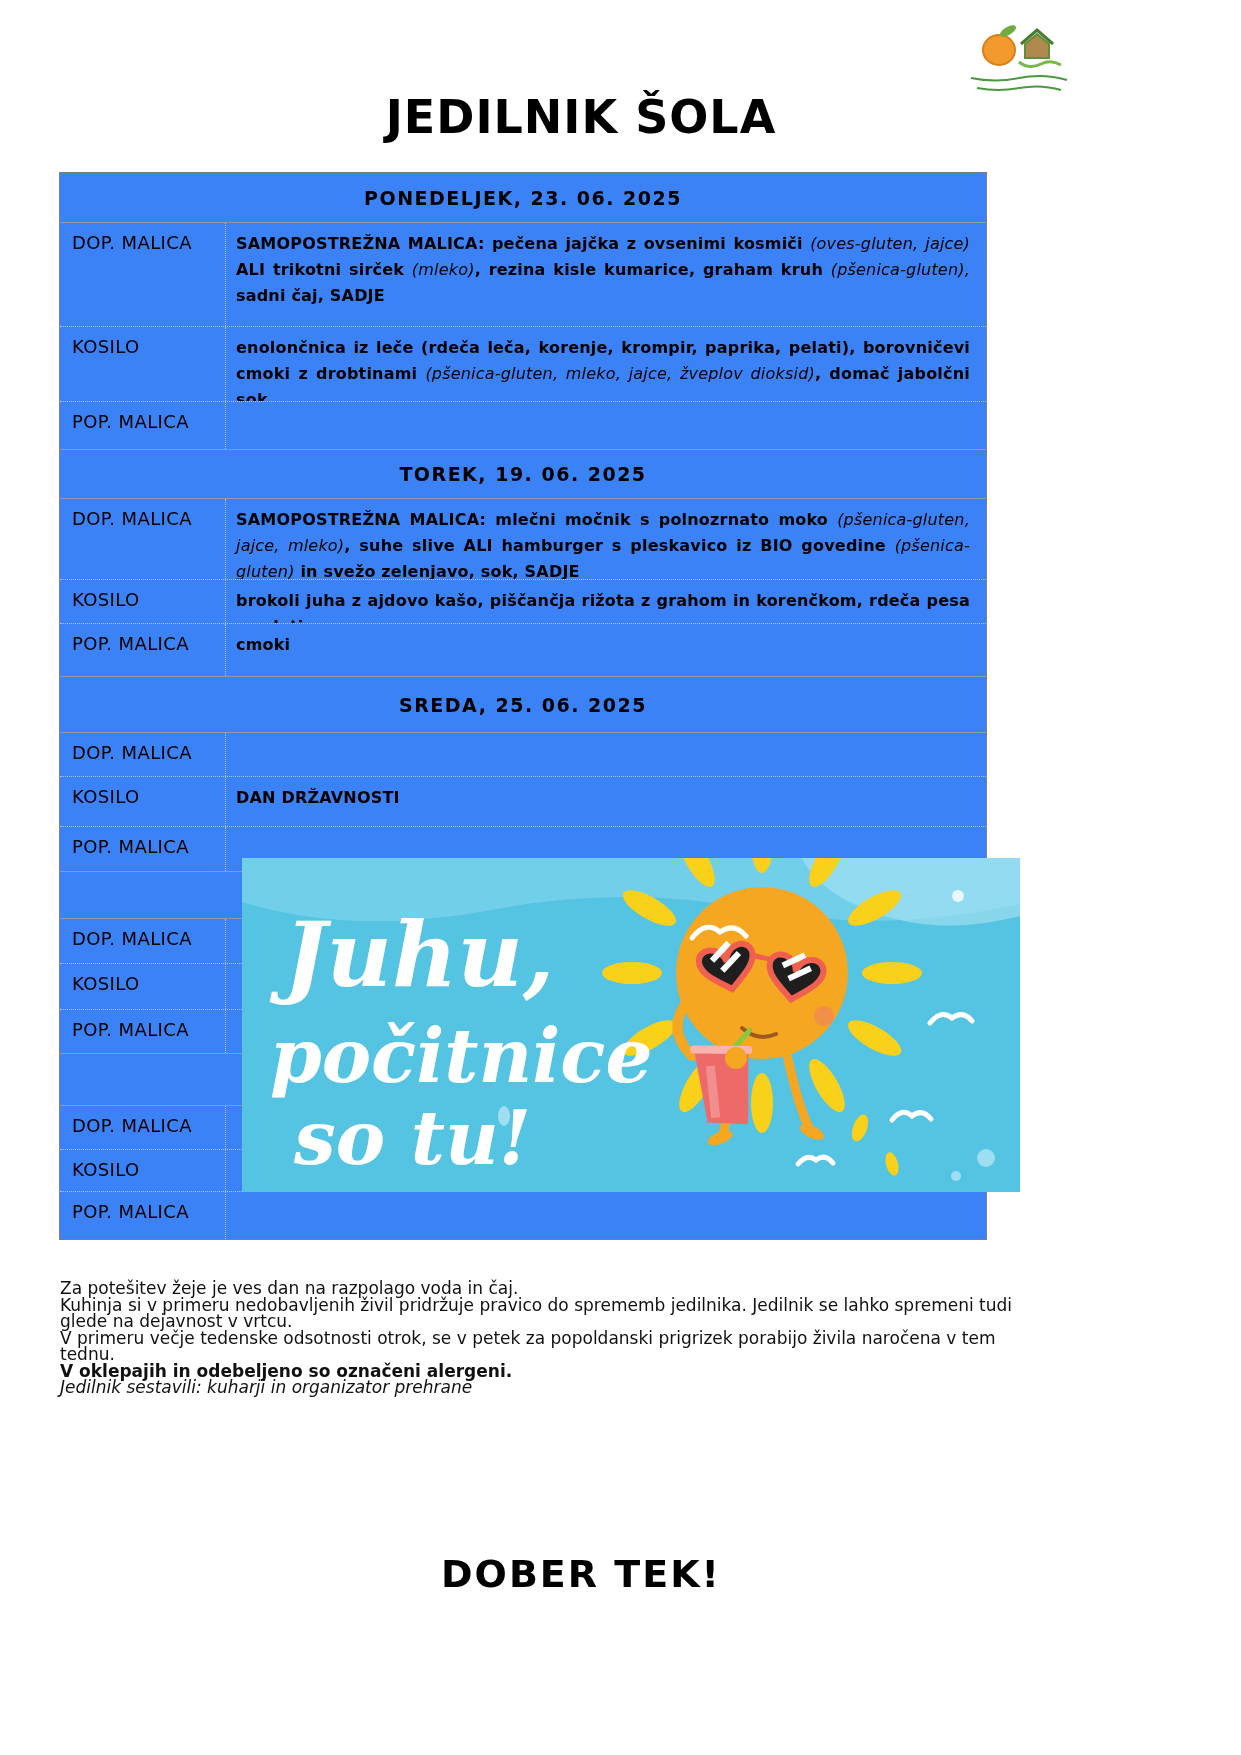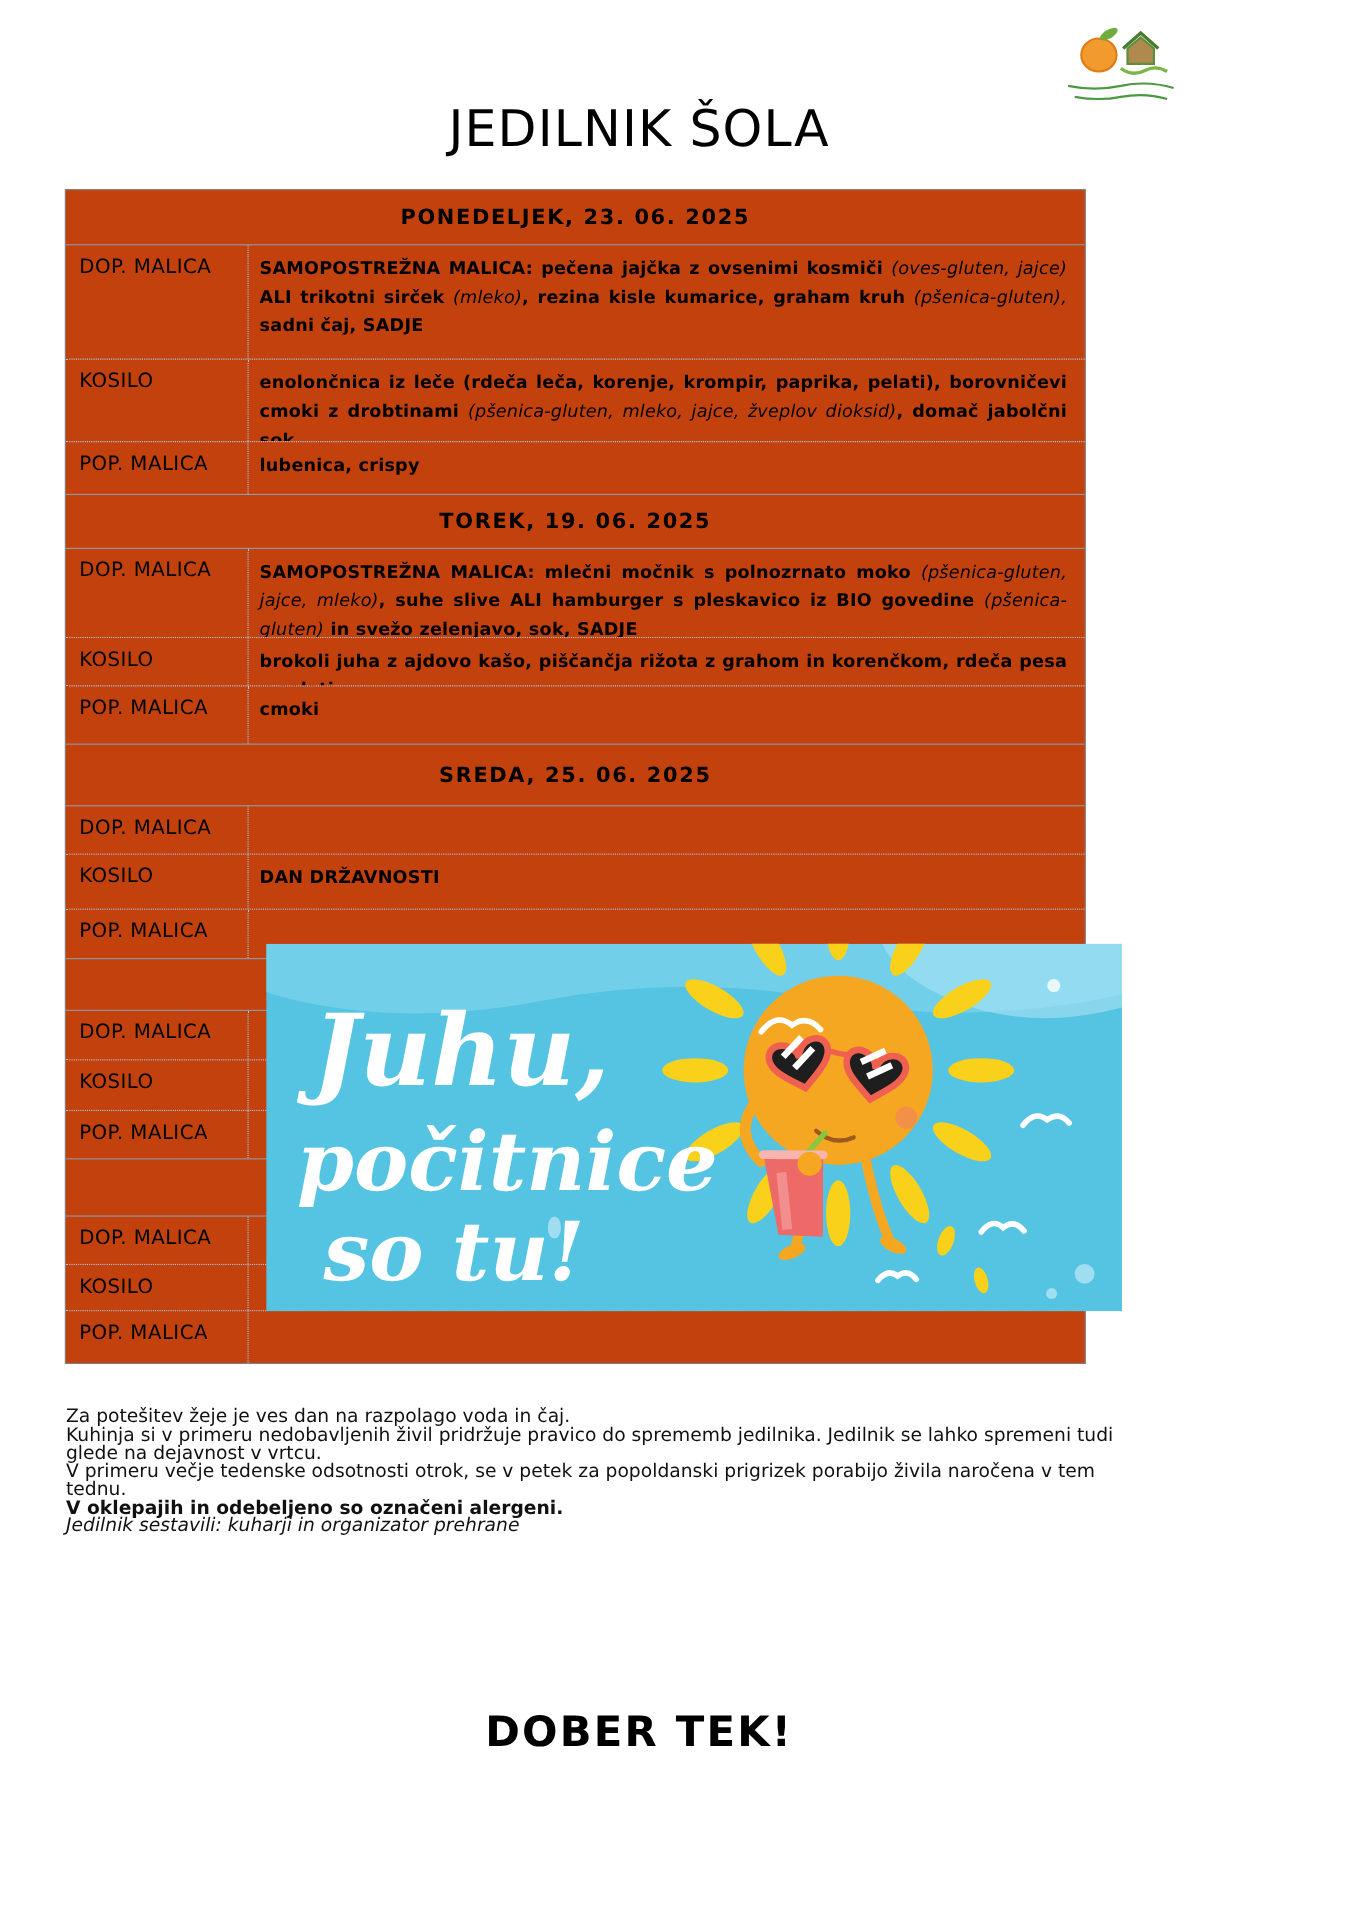--- a/index.html
+++ b/index.html
@@ -4,27 +4,27 @@
 <style>
   html,body { margin:0; padding:0; }
   body {
     width:1241px; height:1755px; position:relative; background:#ffffff;
     font-family:"DejaVu Sans", sans-serif; color:#000;
   }
   .page { position:absolute; inset:0; overflow:hidden; }
 
   .title {
     position:absolute; left:0; top:90px; width:1162px; margin:0;
-    text-align:center; font-size:46px; font-weight:normal; letter-spacing:1px;
+    text-align:center; font-size:46px; font-weight:bold; letter-spacing:1px;
   }
   .logo { position:absolute; left:963px; top:14px; width:112px; height:84px; }
 
   .menu-table {
     position:absolute; left:59px; top:172px; width:928px;
-    border:1.4px solid #7f7f7f; box-sizing:border-box; background:#c2410c;
+    border:1.4px solid #7f7f7f; box-sizing:border-box; background:#3b82f6;
   }
   .day-header {
     display:flex; align-items:center; justify-content:center;
     font-weight:bold; font-size:19px; letter-spacing:1.5px;
     border-top:1.4px solid #8e9bab; border-bottom:1.4px solid #8e9bab;
     box-sizing:border-box;
   }
   .day-section:first-child .day-header { border-top:none; }
   .meal-row { display:flex; box-sizing:border-box; }
   .meal-row + .meal-row { border-top:1.4px dotted #a9cbe9; }
@@ -79,21 +79,20 @@
         <div class="meal-row" style="height: 103px;">
           <div class="label-cell">DOP. MALICA</div>
           <div class="content-cell"><span class="seg-b">SAMOPOSTREŽNA MALICA: pečena jajčka z ovsenimi kosmiči </span><span class="seg-i">(oves-gluten, jajce)</span><span class="seg-b"> ALI trikotni sirček </span><span class="seg-i">(mleko)</span><span class="seg-b">, rezina kisle kumarice, graham kruh </span><span class="seg-i">(pšenica-gluten),</span><span class="seg-b"> sadni čaj, SADJE</span></div>
         </div>
         <div class="meal-row" style="height: 75px;">
           <div class="label-cell">KOSILO</div>
           <div class="content-cell"><span class="seg-b">enolončnica iz leče (rdeča leča, korenje, krompir, paprika, pelati), borovničevi cmoki z drobtinami </span><span class="seg-i">(pšenica-gluten, mleko, jajce, žveplov dioksid)</span><span class="seg-b">, domač jabolčni sok</span></div>
         </div>
         <div class="meal-row" style="height: 48px;">
           <div class="label-cell">POP. MALICA</div>
-          <div class="content-cell"><span class="seg-b">lubenica, crispy</span></div>
         </div>
       </div>
       <div class="day-section">
         <div class="day-header" style="height: 50px;">TOREK, 19. 06. 2025</div>
         <div class="meal-row" style="height: 80px;">
           <div class="label-cell">DOP. MALICA</div>
           <div class="content-cell"><span class="seg-b">SAMOPOSTREŽNA MALICA: mlečni močnik s polnozrnato moko </span><span class="seg-i">(pšenica-gluten, jajce, mleko)</span><span class="seg-b">, suhe slive ALI hamburger s pleskavico iz BIO govedine </span><span class="seg-i">(pšenica-gluten)</span><span class="seg-b"> in svežo zelenjavo, sok, SADJE</span></div>
         </div>
         <div class="meal-row" style="height: 44px;">
           <div class="label-cell">KOSILO</div>

